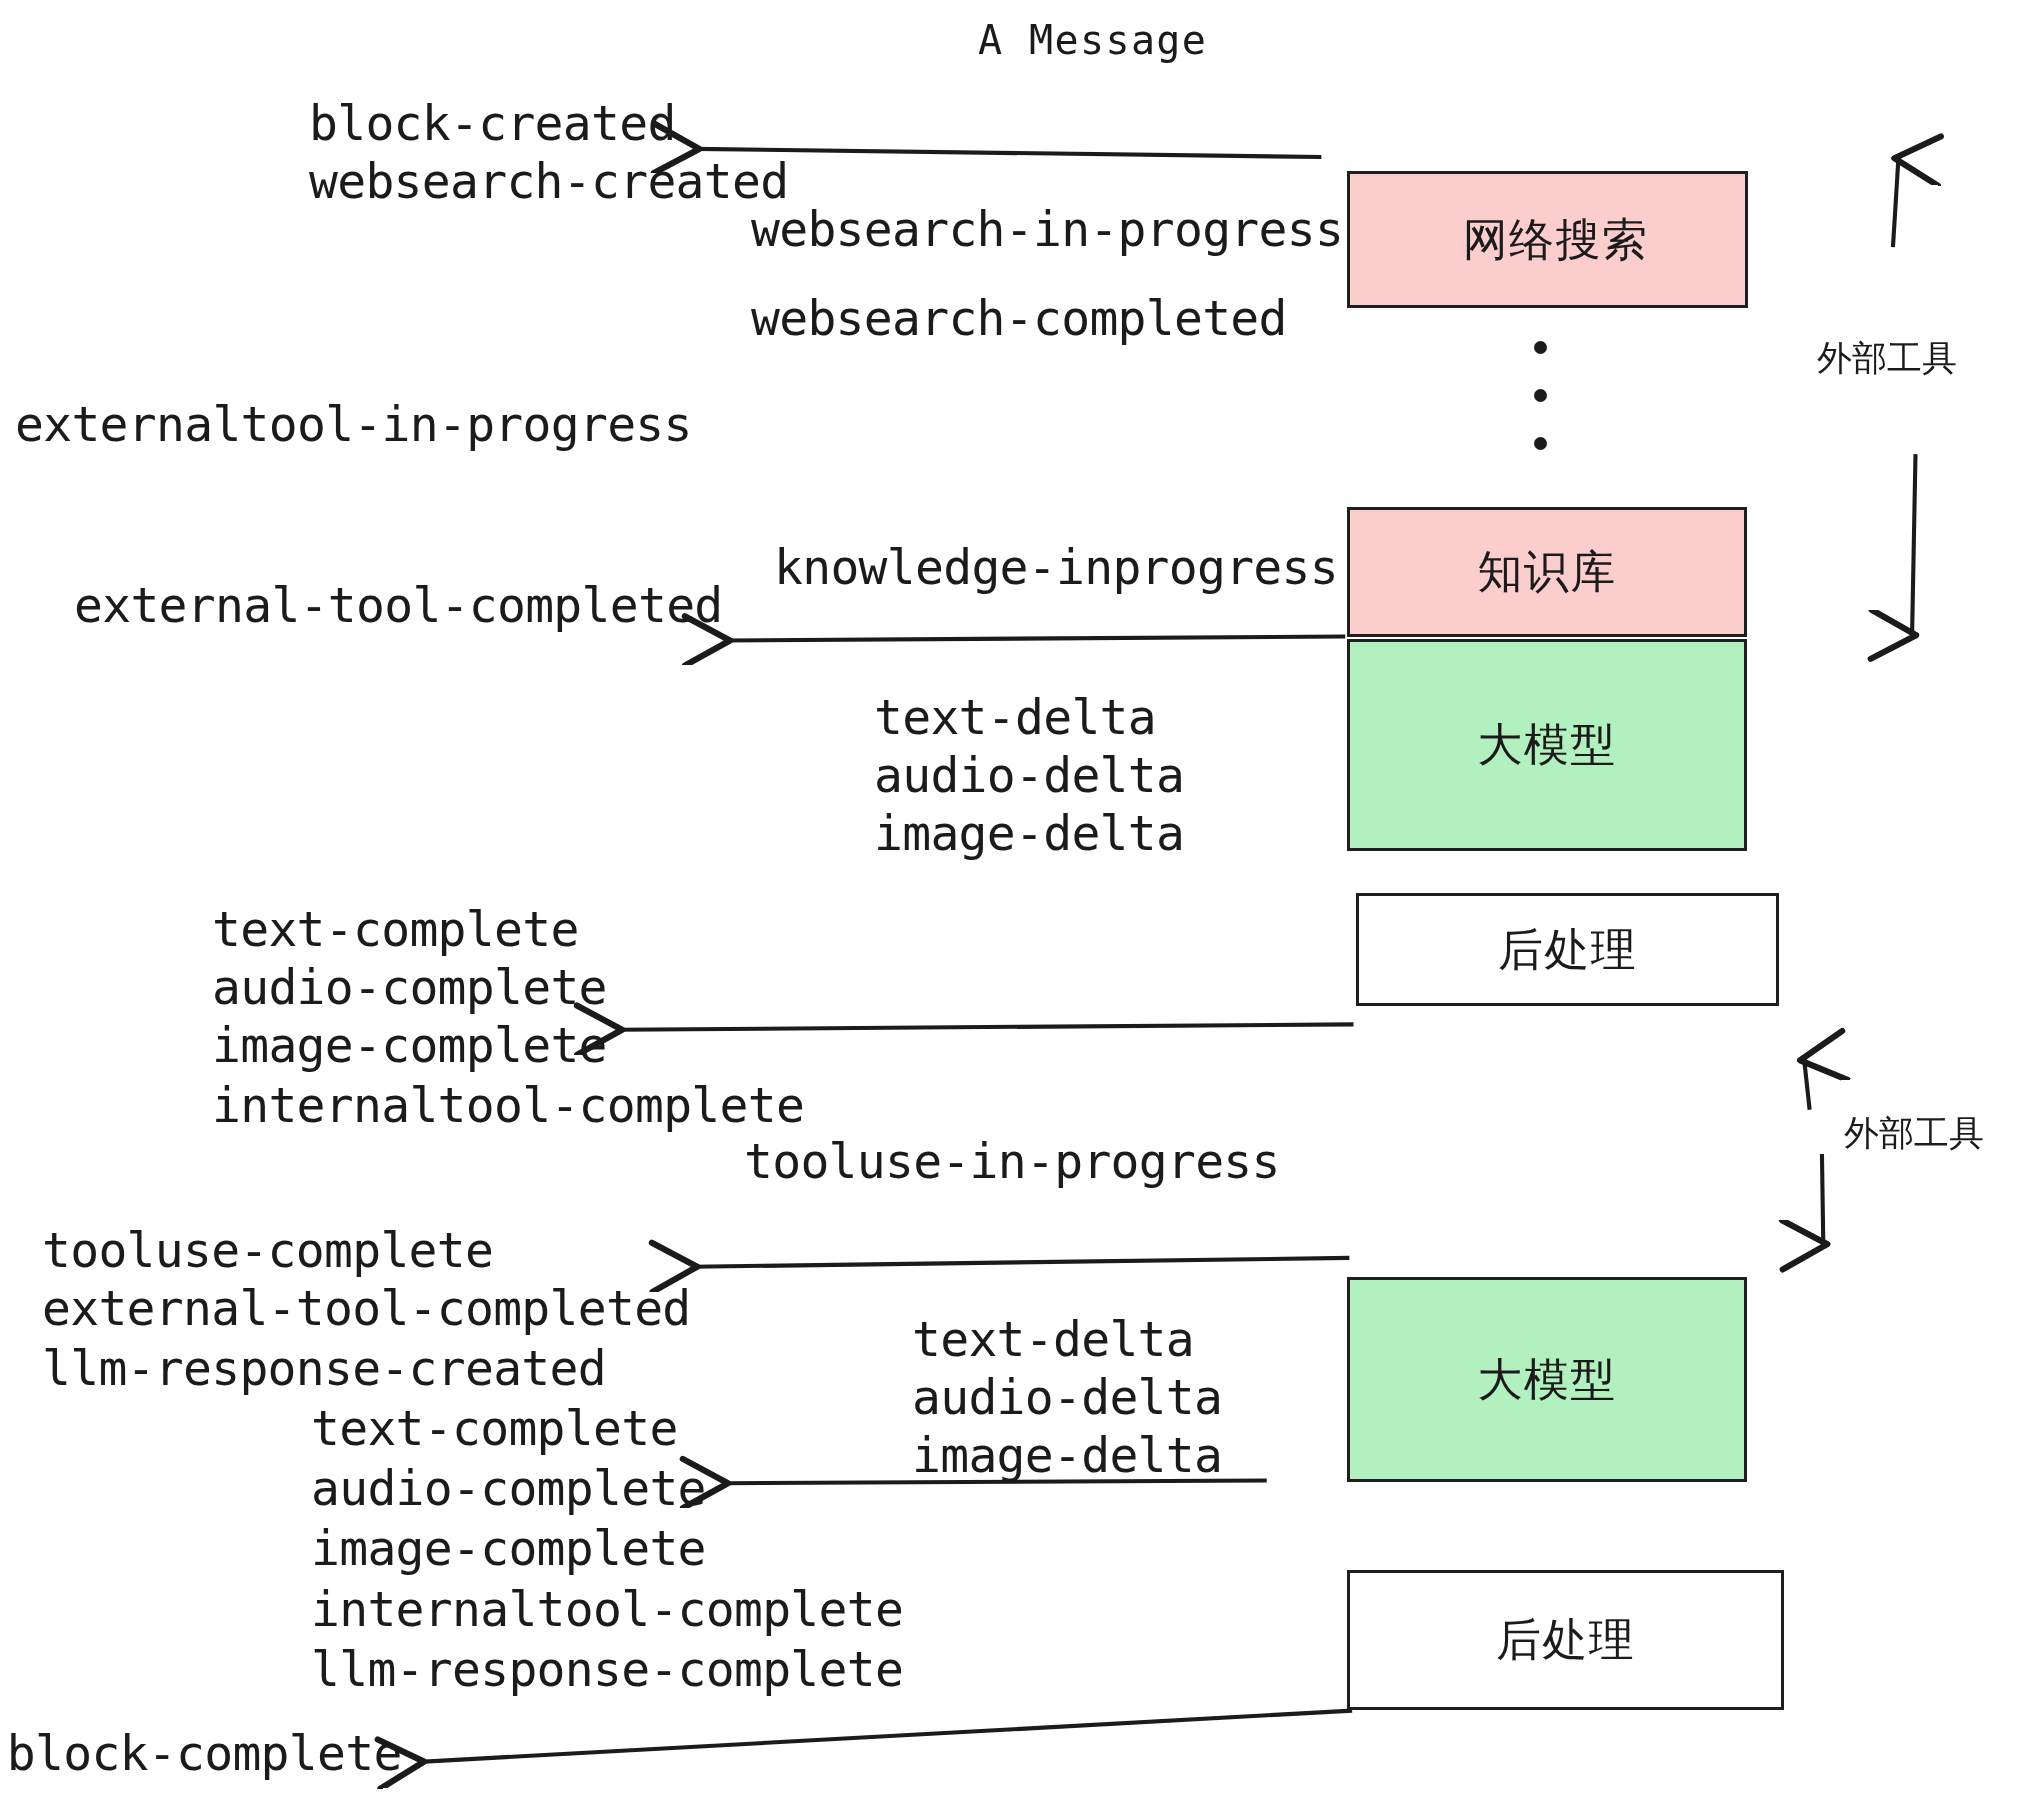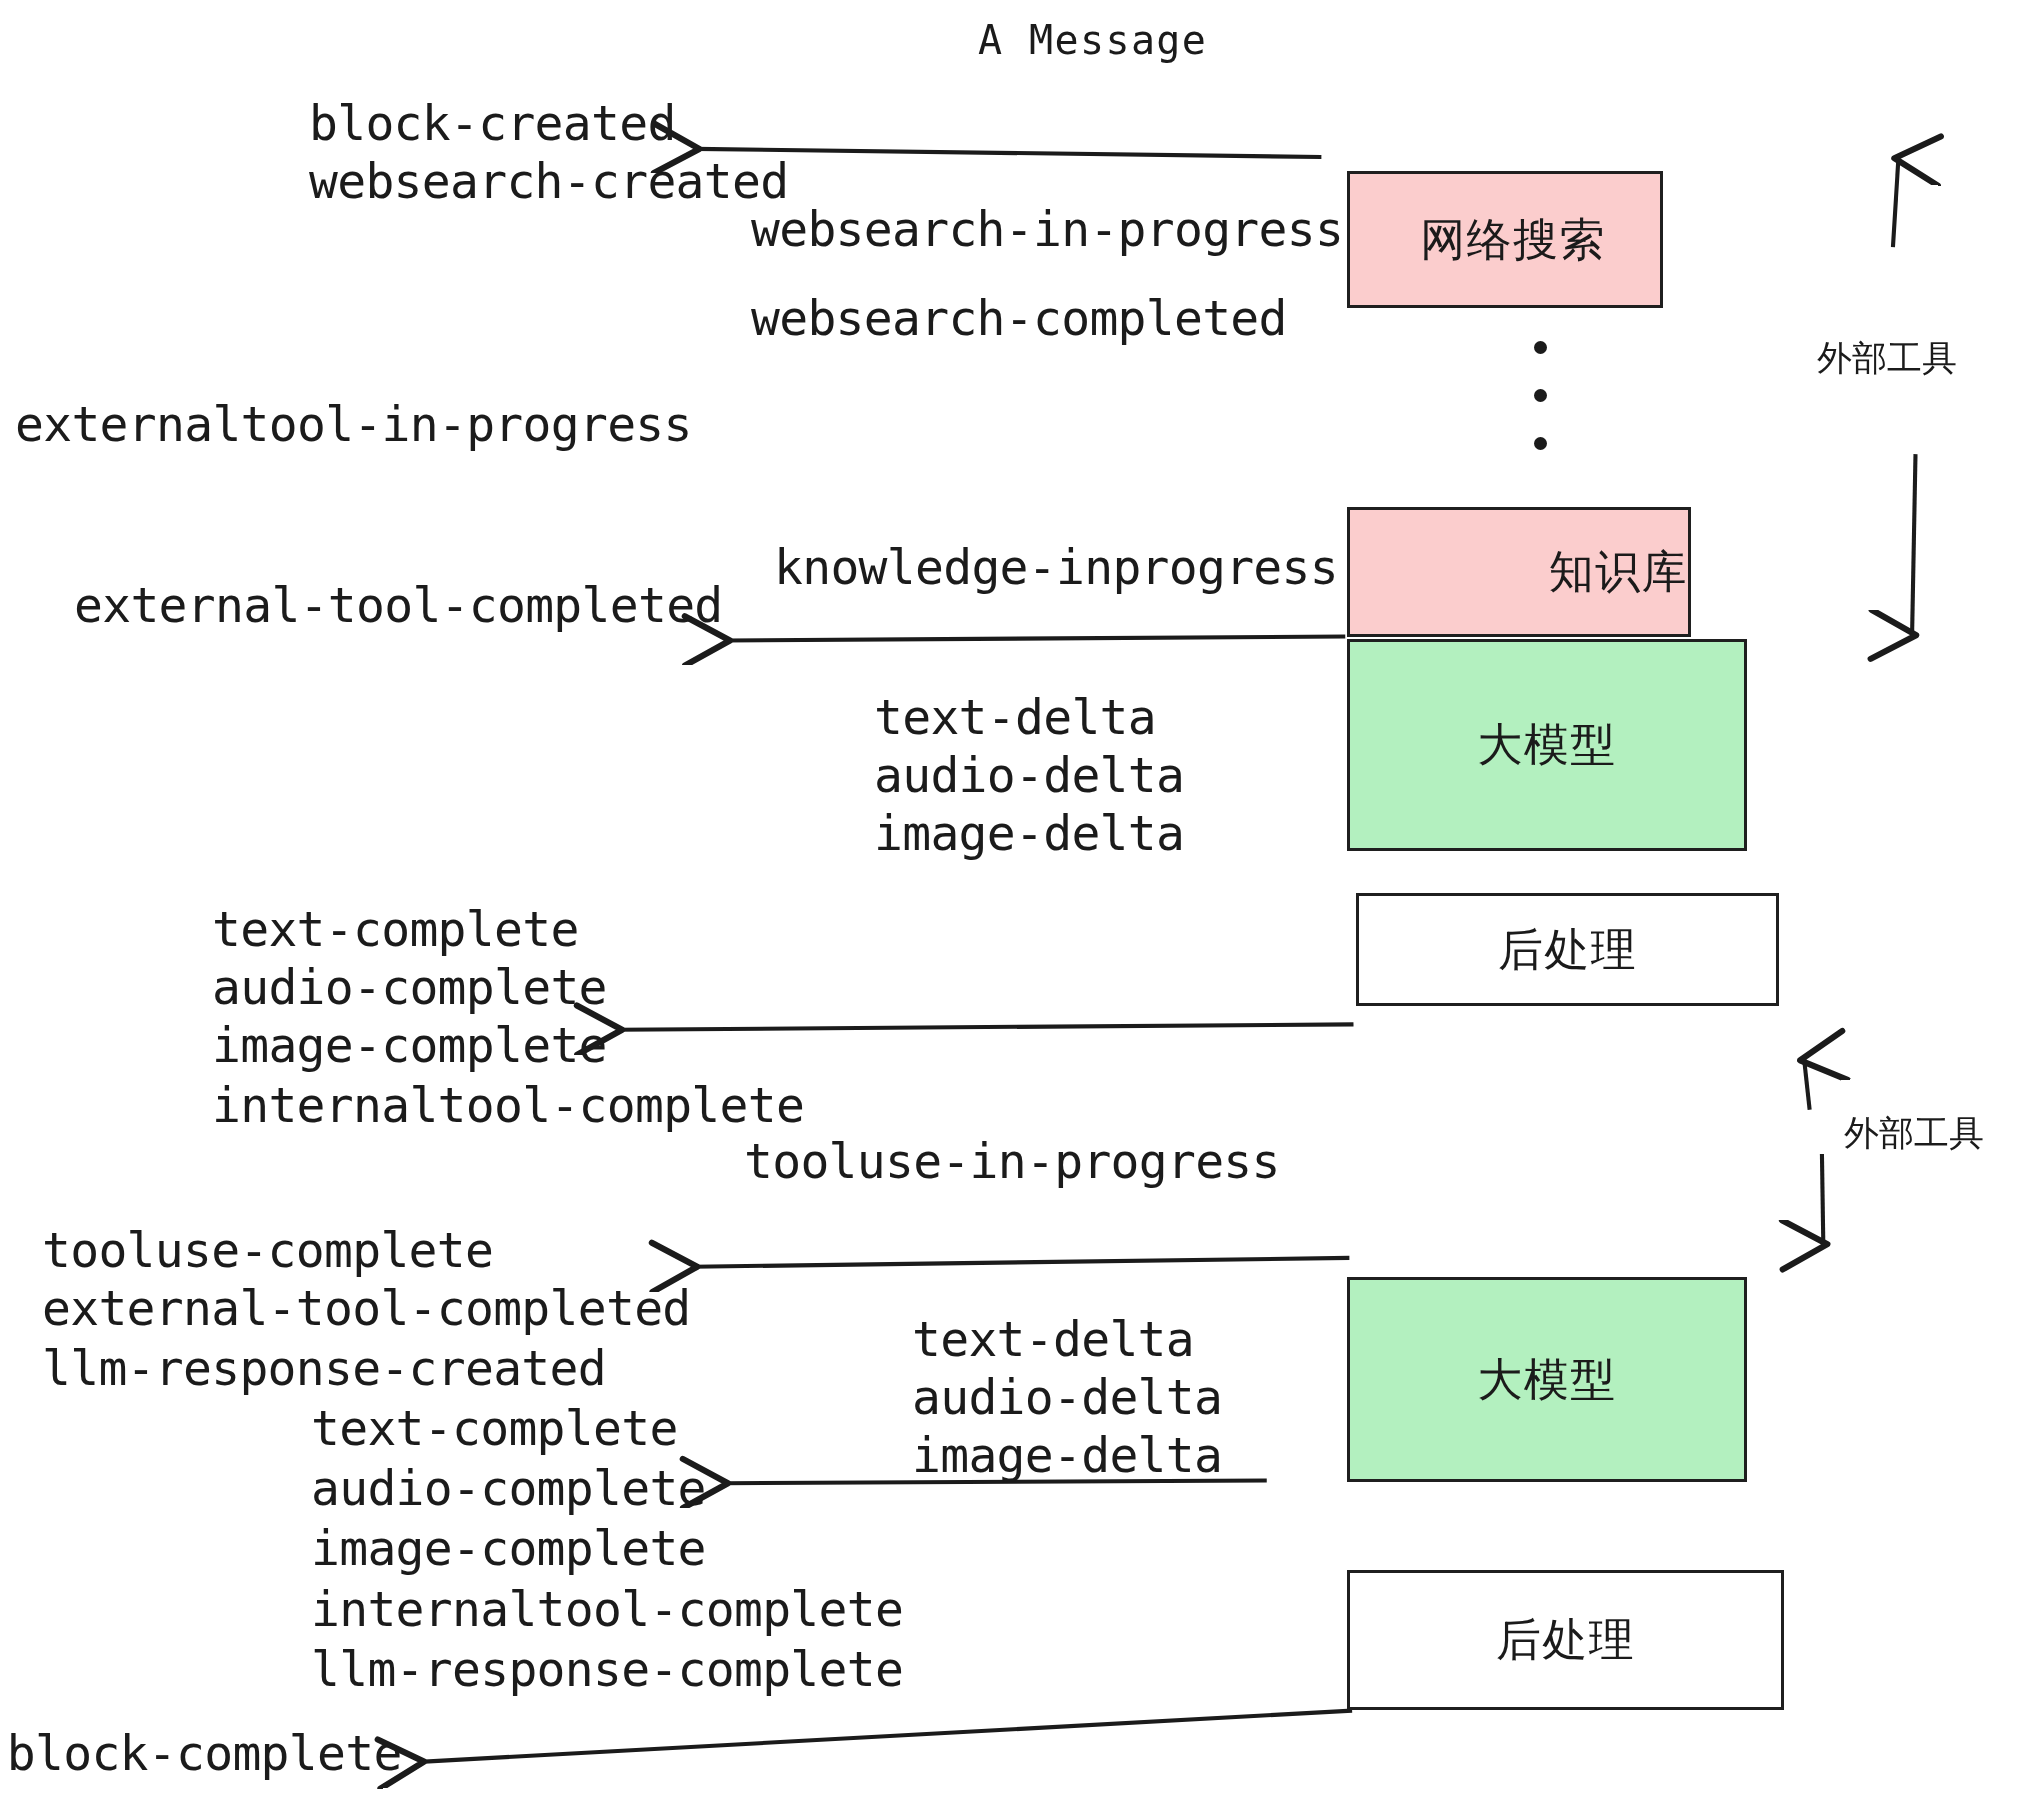--- a/index.html
+++ b/index.html
@@ -105,31 +105,31 @@
 
     <path d="M2772,362 L2780,232" stroke="#1b1b1b" stroke-width="6" fill="none" marker-end="url(#ahU)"></path>
     <path d="M2805,665 L2800,930" stroke="#1b1b1b" stroke-width="6" fill="none" marker-end="url(#ahU)"></path>
 
     <path d="M2650,1625 L2642,1552" stroke="#1b1b1b" stroke-width="6" fill="none" marker-end="url(#ahU)"></path>
     <path d="M2668,1690 L2670,1822" stroke="#1b1b1b" stroke-width="6" fill="none" marker-end="url(#ahU)"></path>
   </svg>
 
   <div class="title" style="left:978px;top:17px;">A Message</div>
 
-  <div class="box" style="left:1347px;top:171px;width:316px;height:137px;background:#fbcdcd;padding-left:16px;">
+  <div class="box" style="left:1347px;top:171px;width:401px;height:137px;background:#fbcdcd;padding-left:16px;">
     <span>网络搜索</span>
   </div>
 
   <div class="dots" style="left:1534px;top:341px;width:13.7px;height:109px;">
     <i></i>
     <i></i>
     <i></i>
   </div>
 
-  <div class="box" style="left:1347px;top:507px;width:344px;height:130px;background:#fbcdcd;justify-content:flex-end;">
+  <div class="box" style="left:1347px;top:507px;width:400px;height:130px;background:#fbcdcd;">
     <span>知识库</span>
   </div>
 
   <div class="box" style="left:1347px;top:639px;width:400px;height:212px;background:#b3f0bf;">
     <span>大模型</span>
   </div>
 
   <div class="box" style="left:1356px;top:893px;width:423px;height:113px;background:#ffffff;">
     <span>后处理</span>
   </div>

